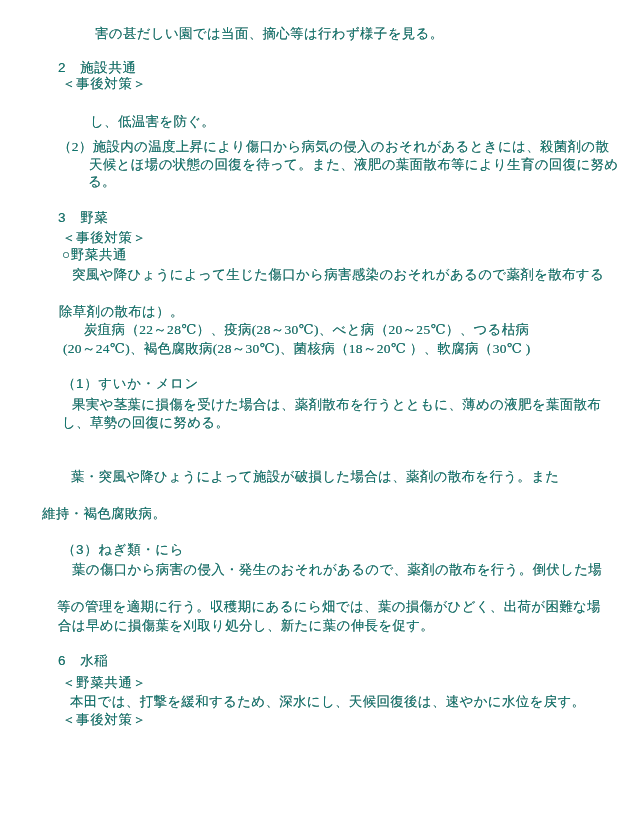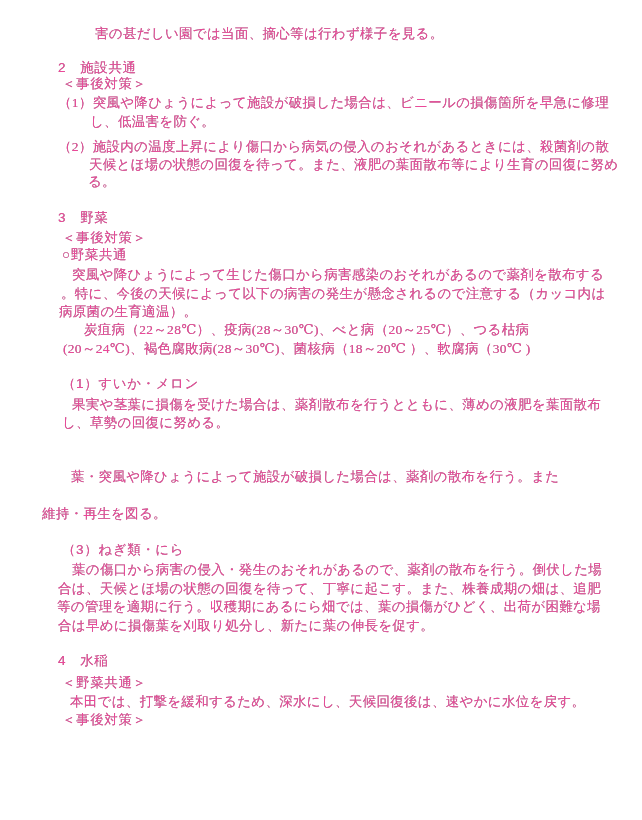--- a/index.html
+++ b/index.html
@@ -2,21 +2,21 @@
 <html lang="ja"><head>
 <meta charset="utf-8">
 <style>
   html,body{margin:0;padding:0;background:#ffffff;}
   .page{
     position:relative;
     width:642px;height:820px;
     background:#ffffff;
     overflow:hidden;
     font-family:"Liberation Serif","DejaVu Serif",serif;
-    color:#ec4899;
+    color:#0f766e;
   }
   .ln{
     position:absolute;
     font-size:13.5px;
     line-height:15px;
     letter-spacing:0.3px;
     white-space:pre;
     text-shadow:0 0 0.5px rgba(40,40,40,0.55);
   }
   .b{
@@ -27,46 +27,43 @@
 </style>
 </head>
 <body>
 
 <div class="page">
 
   <div class="ln" style="top:26px;left:95px">害の甚だしい園では当面、摘心等は行わず様子を見る。</div>
 
   <div class="ln b" style="top:60px;left:58px">2　施設共通</div>
   <div class="ln b" style="top:76px;left:62px">＜事後対策＞</div>
-  <div class="ln" style="top:95px;left:58px">（1）突風や降ひょうによって施設が破損した場合は、ビニールの損傷箇所を早急に修理</div>
   <div class="ln" style="top:114px;left:90px">し、低温害を防ぐ。</div>
   <div class="ln" style="top:139px;left:58px">（2）施設内の温度上昇により傷口から病気の侵入のおそれがあるときには、殺菌剤の散</div>
   <div class="ln" style="top:157px;left:89px">天候とほ場の状態の回復を待って。また、液肥の葉面散布等により生育の回復に努め</div>
   <div class="ln" style="top:174px;left:88px">る。</div>
 
   <div class="ln b" style="top:210px;left:58px">3　野菜</div>
   <div class="ln b" style="top:230px;left:62px">＜事後対策＞</div>
   <div class="ln b" style="top:247px;left:62px">○野菜共通</div>
   <div class="ln" style="top:267px;left:72px">突風や降ひょうによって生じた傷口から病害感染のおそれがあるので薬剤を散布する</div>
-  <div class="ln" style="top:286px;left:61px">。特に、今後の天候によって以下の病害の発生が懸念されるので注意する（カッコ内は</div>
-  <div class="ln" style="top:304px;left:59px">病原菌の生育適温）。</div>
+  <div class="ln" style="top:304px;left:59px">除草剤の散布は）。</div>
   <div class="ln" style="top:322px;left:84px">炭疽病（22～28℃）、疫病(28～30℃)、べと病（20～25℃）、つる枯病</div>
   <div class="ln" style="top:341px;left:63px">(20～24℃)、褐色腐敗病(28～30℃)、菌核病（18～20℃ ）、軟腐病（30℃ )</div>
 
   <div class="ln b" style="top:376px;left:62px">（1）すいか・メロン</div>
   <div class="ln" style="top:397px;left:72px">果実や茎葉に損傷を受けた場合は、薬剤散布を行うとともに、薄めの液肥を葉面散布</div>
   <div class="ln" style="top:415px;left:62px">し、草勢の回復に努める。</div>
 
   <div class="ln" style="top:469px;left:71px">葉・突風や降ひょうによって施設が破損した場合は、薬剤の散布を行う。また</div>
-  <div class="ln" style="top:506px;left:42px">維持・再生を図る。</div>
+  <div class="ln" style="top:506px;left:42px">維持・褐色腐敗病。</div>
 
   <div class="ln b" style="top:542px;left:62px">（3）ねぎ類・にら</div>
   <div class="ln" style="top:562px;left:72px">葉の傷口から病害の侵入・発生のおそれがあるので、薬剤の散布を行う。倒伏した場</div>
-  <div class="ln" style="top:581px;left:58px">合は、天候とほ場の状態の回復を待って、丁寧に起こす。また、株養成期の畑は、追肥</div>
   <div class="ln" style="top:599px;left:57px">等の管理を適期に行う。収穫期にあるにら畑では、葉の損傷がひどく、出荷が困難な場</div>
   <div class="ln" style="top:618px;left:58px">合は早めに損傷葉を刈取り処分し、新たに葉の伸長を促す。</div>
 
-  <div class="ln b" style="top:653px;left:58px">4　水稲</div>
+  <div class="ln b" style="top:653px;left:58px">6　水稲</div>
   <div class="ln b" style="top:675px;left:62px">＜野菜共通＞</div>
   <div class="ln" style="top:694px;left:70px">本田では、打撃を緩和するため、深水にし、天候回復後は、速やかに水位を戻す。</div>
   <div class="ln b" style="top:712px;left:62px">＜事後対策＞</div>
 
 </div>
 
 </body></html>

